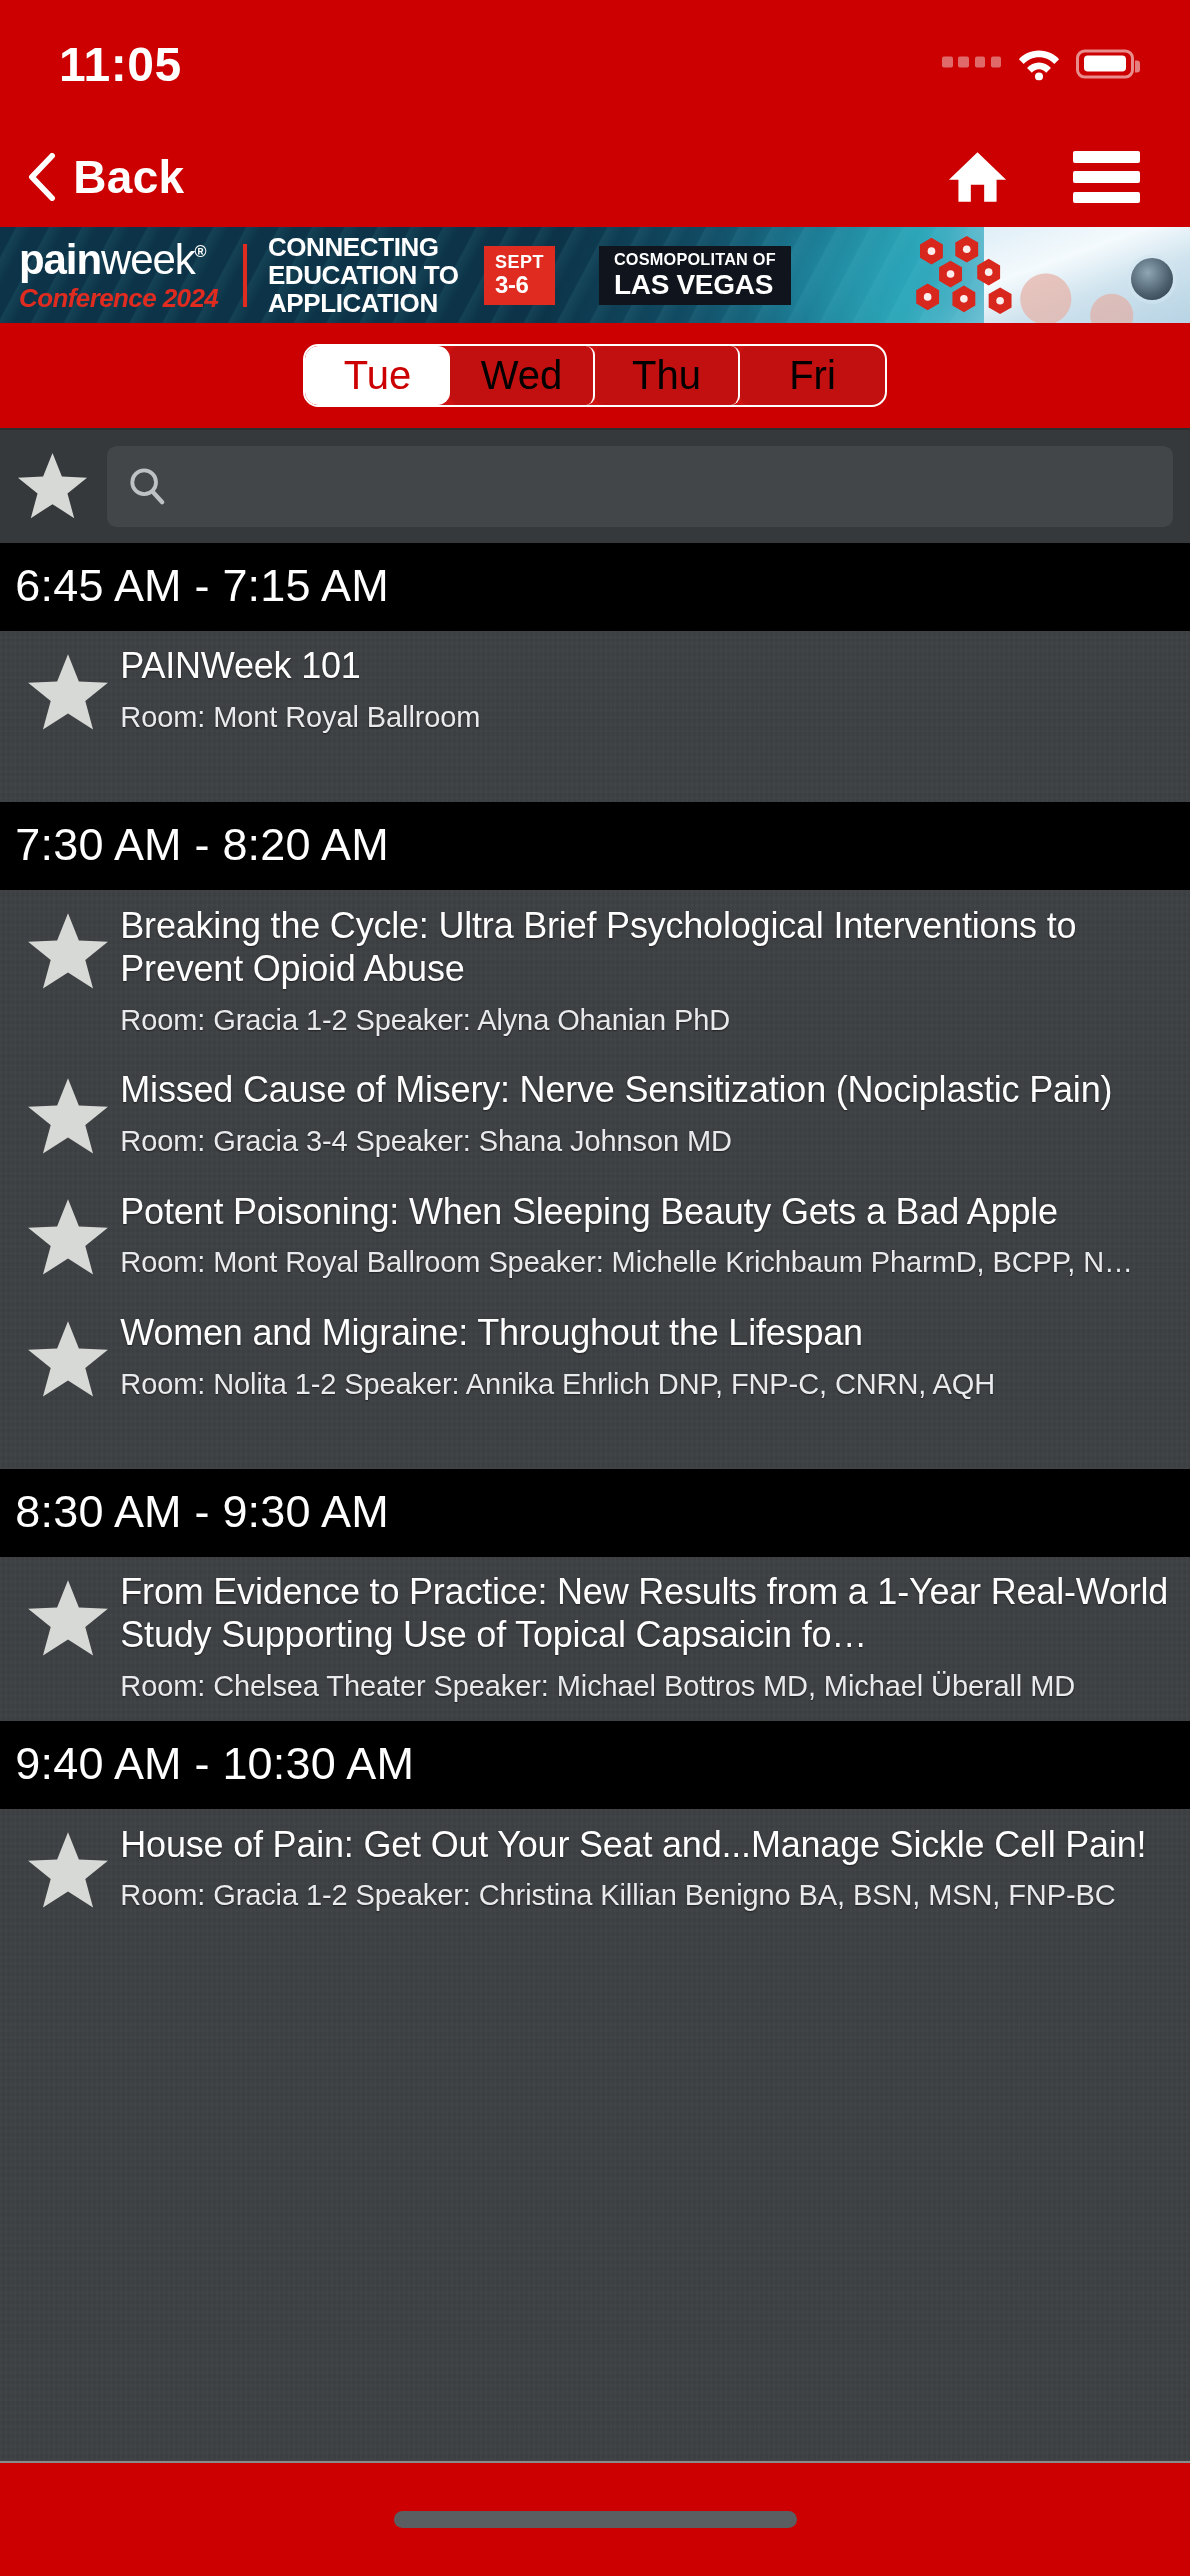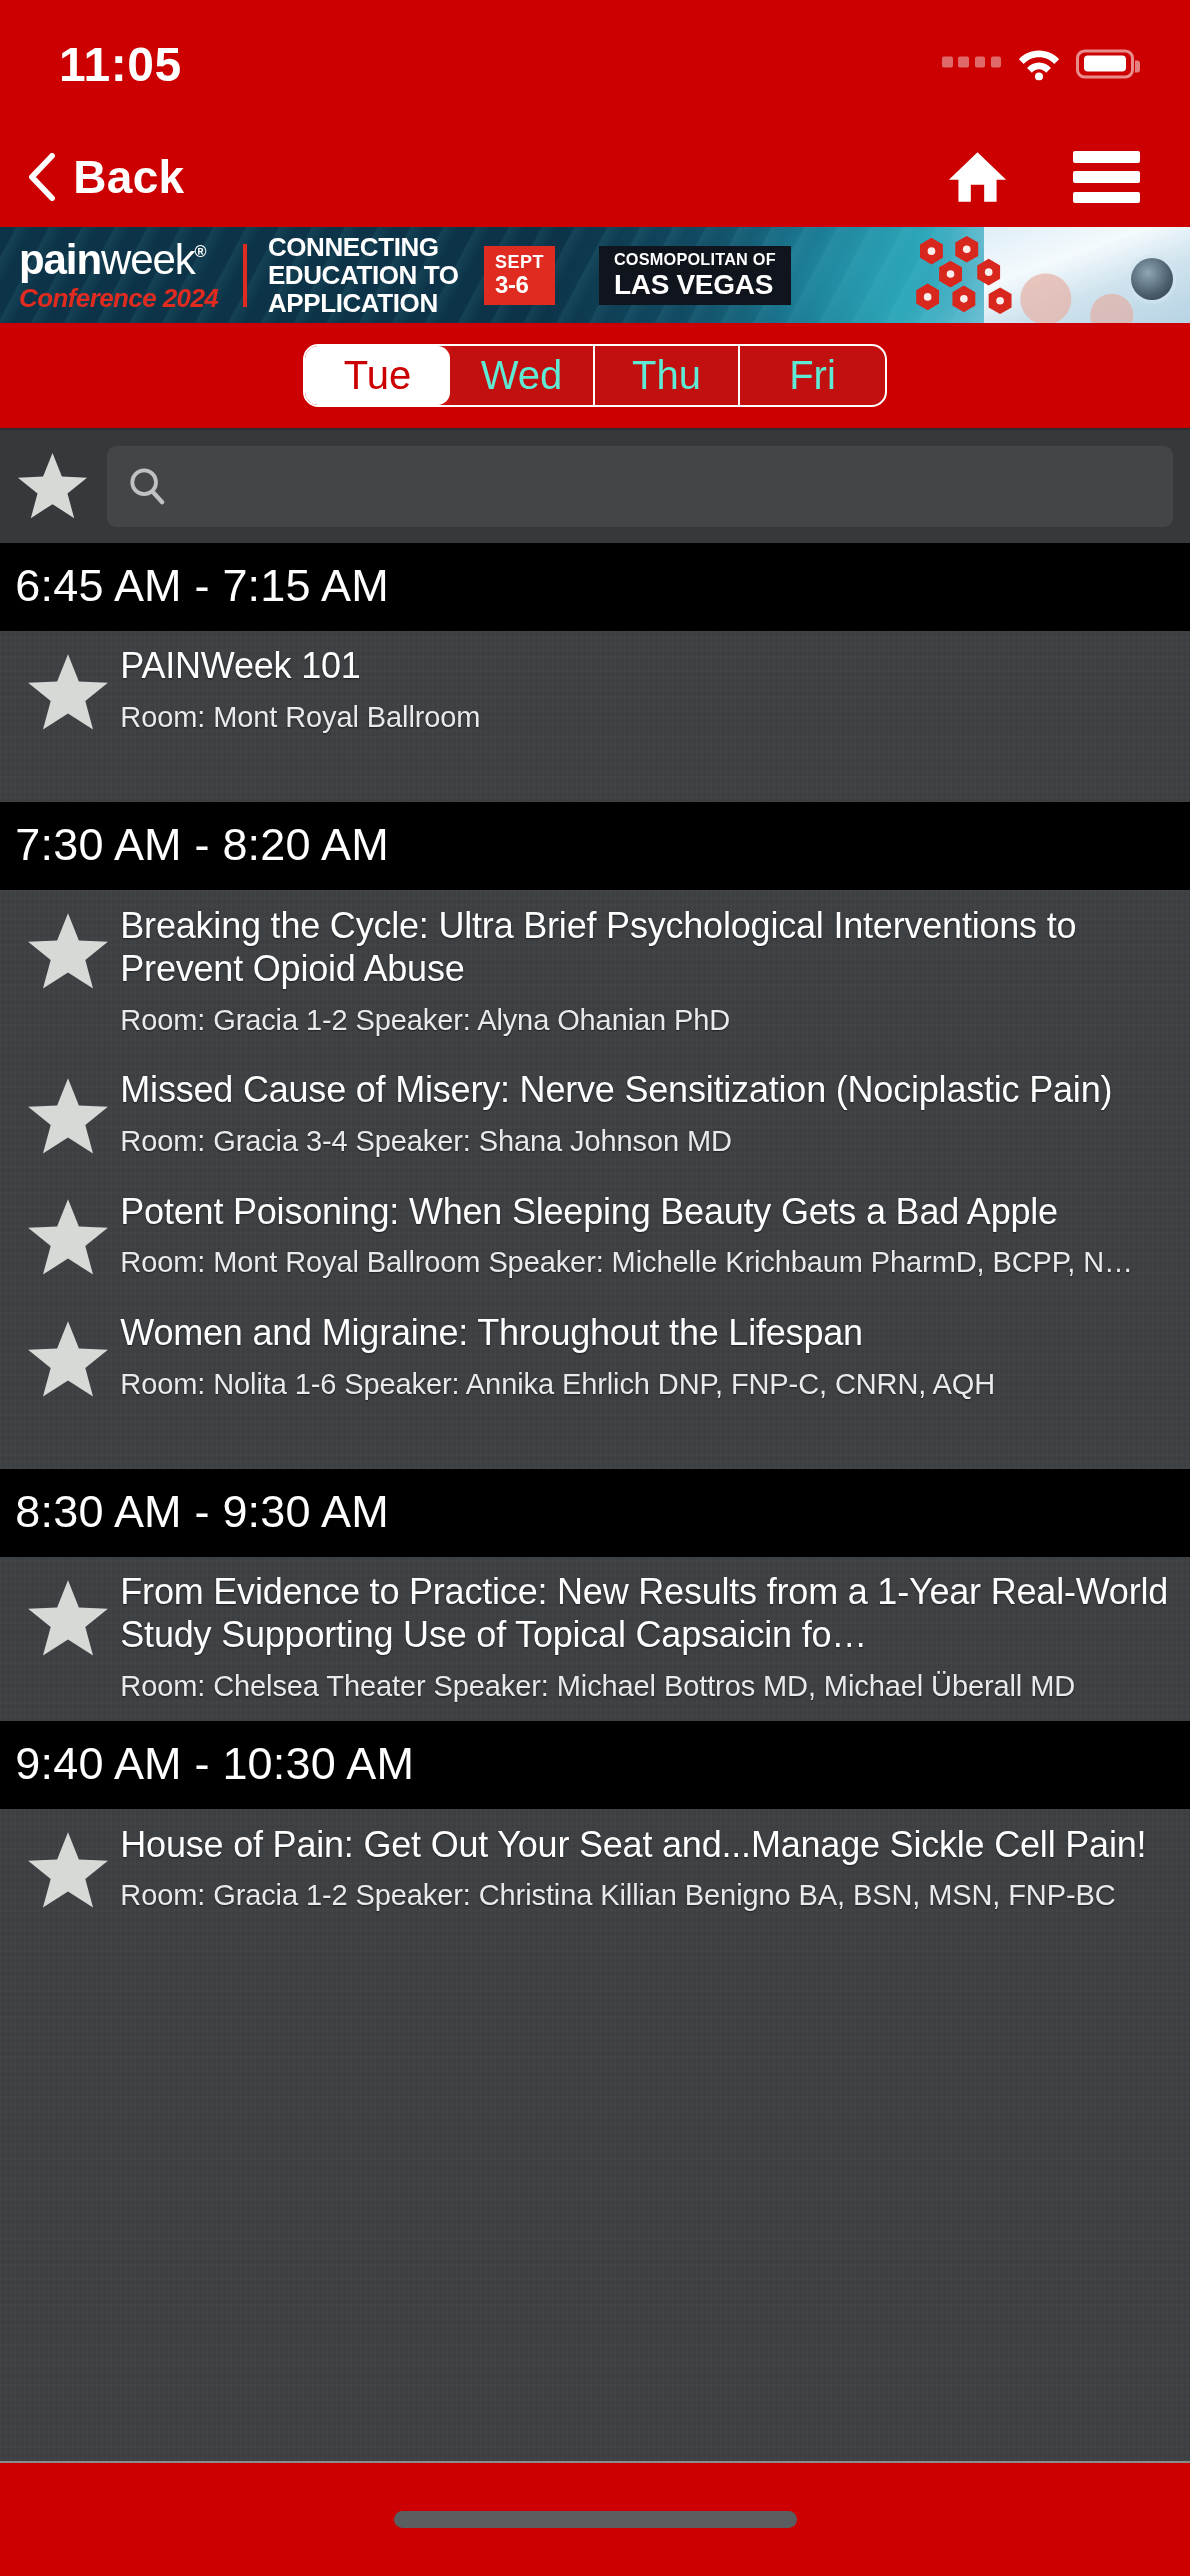--- a/index.html
+++ b/index.html
@@ -242,26 +242,27 @@
     border-radius: 15.3px;
     overflow: hidden;
     height: 63px;
     background: rgba(255,255,255,0.07);
   }
   .seg {
     width: 145px;
     display: flex;
     align-items: center;
     justify-content: center;
-    color: #5eead4;
+    color: #000000;
     font-size: 40px;
     font-weight: 400;
     border-right: 2.9px solid #ffffff;
     cursor: pointer;
     background: rgba(0,0,0,0.06);
+    border-radius: 9px;
   }
   .seg:last-child { border-right: none; }
   .seg.active {
     background: #ffffff;
     color: #CC0000;
     border-radius: 12.5px;
     border-right: none;
   }
 
   
@@ -541,21 +542,21 @@
       </div>
     </div>
     <div class="session">
       <div class="sess-star">
         <svg width="86" height="82" viewBox="0 0 76 74">
           <polygon points="38,2 47.8,26.6 74,27.8 53.6,44.3 60.6,70 38,55.4 15.4,70 22.4,44.3 2,27.8 28.2,26.6" fill="#D7D9D6"></polygon>
         </svg>
       </div>
       <div class="sess-body">
         <div class="sess-title">Women and Migraine: Throughout the Lifespan</div>
-        <div class="sess-meta">Room: Nolita 1-6 Speaker: Annika Ehrlich DNP, FNP-C, CNRN, AQH</div>
+        <div class="sess-meta">Room: Nolita 1-2 Speaker: Annika Ehrlich DNP, FNP-C, CNRN, AQH</div>
       </div>
     </div>
     <div class="sess-pad"></div>
 
     <div class="time-header">8:30 AM - 9:30 AM</div>
     <div class="session">
       <div class="sess-star">
         <svg width="86" height="82" viewBox="0 0 76 74">
           <polygon points="38,2 47.8,26.6 74,27.8 53.6,44.3 60.6,70 38,55.4 15.4,70 22.4,44.3 2,27.8 28.2,26.6" fill="#D7D9D6"></polygon>
         </svg>

